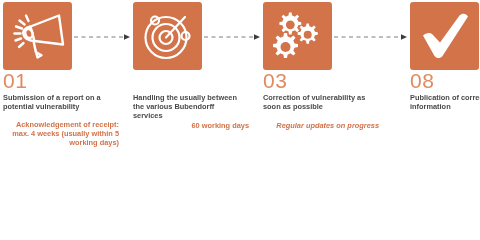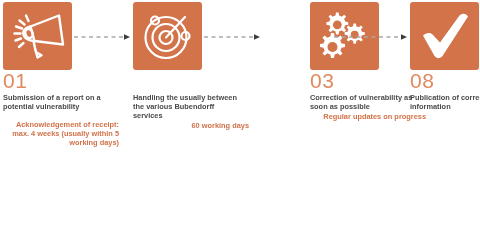--- a/index.html
+++ b/index.html
@@ -23,21 +23,21 @@
 
   .step {
     position: absolute;
     top: 0;
     width: 118px;
     height: 154px;
   }
 
   .step-1 { left: 3px; }
   .step-2 { left: 133px; }
-  .step-3 { left: 263px; margin-left: 47px; }
+  .step-3 { left: 263px; }
   .step-4 { left: 410px; }
 
   .icon-box {
     position: absolute;
     top: 2px;
     left: 0;
     width: 69px;
     height: 68px;
     background: #D2734A;
     border-radius: 3px;
@@ -81,21 +81,21 @@
     width: 116px;
     font-size: 7.4px;
     line-height: 9.2px;
     color: #D2734A;
     font-weight: 600;
     text-align: right;
   }
 
   .note-1 { top: 120px; }
   .note-2 { top: 121px; }
-  .note-3 { top: 112px; }
+  .note-3 { top: 121px; font-style: italic; }
 
   .connector {
     position: absolute;
     top: 33px;
     height: 8px;
   }
   .conn-1 { left: 74px; width: 58px; }
   .conn-2 { left: 204px; width: 58px; }
   .conn-3 { left: 334px; width: 75px; }
 

